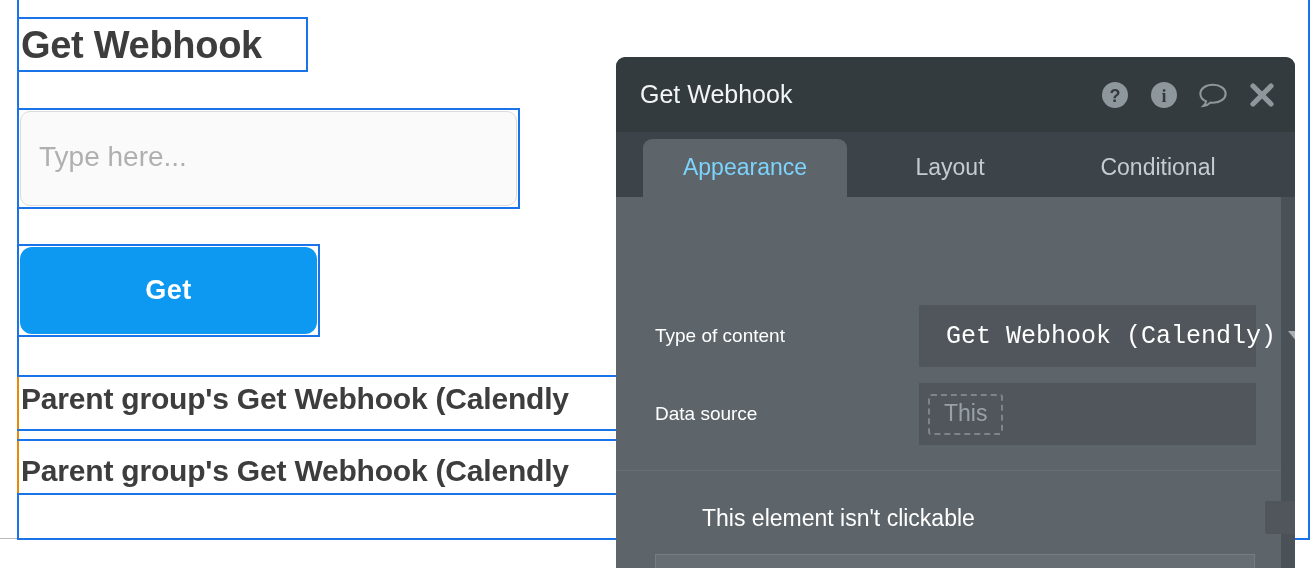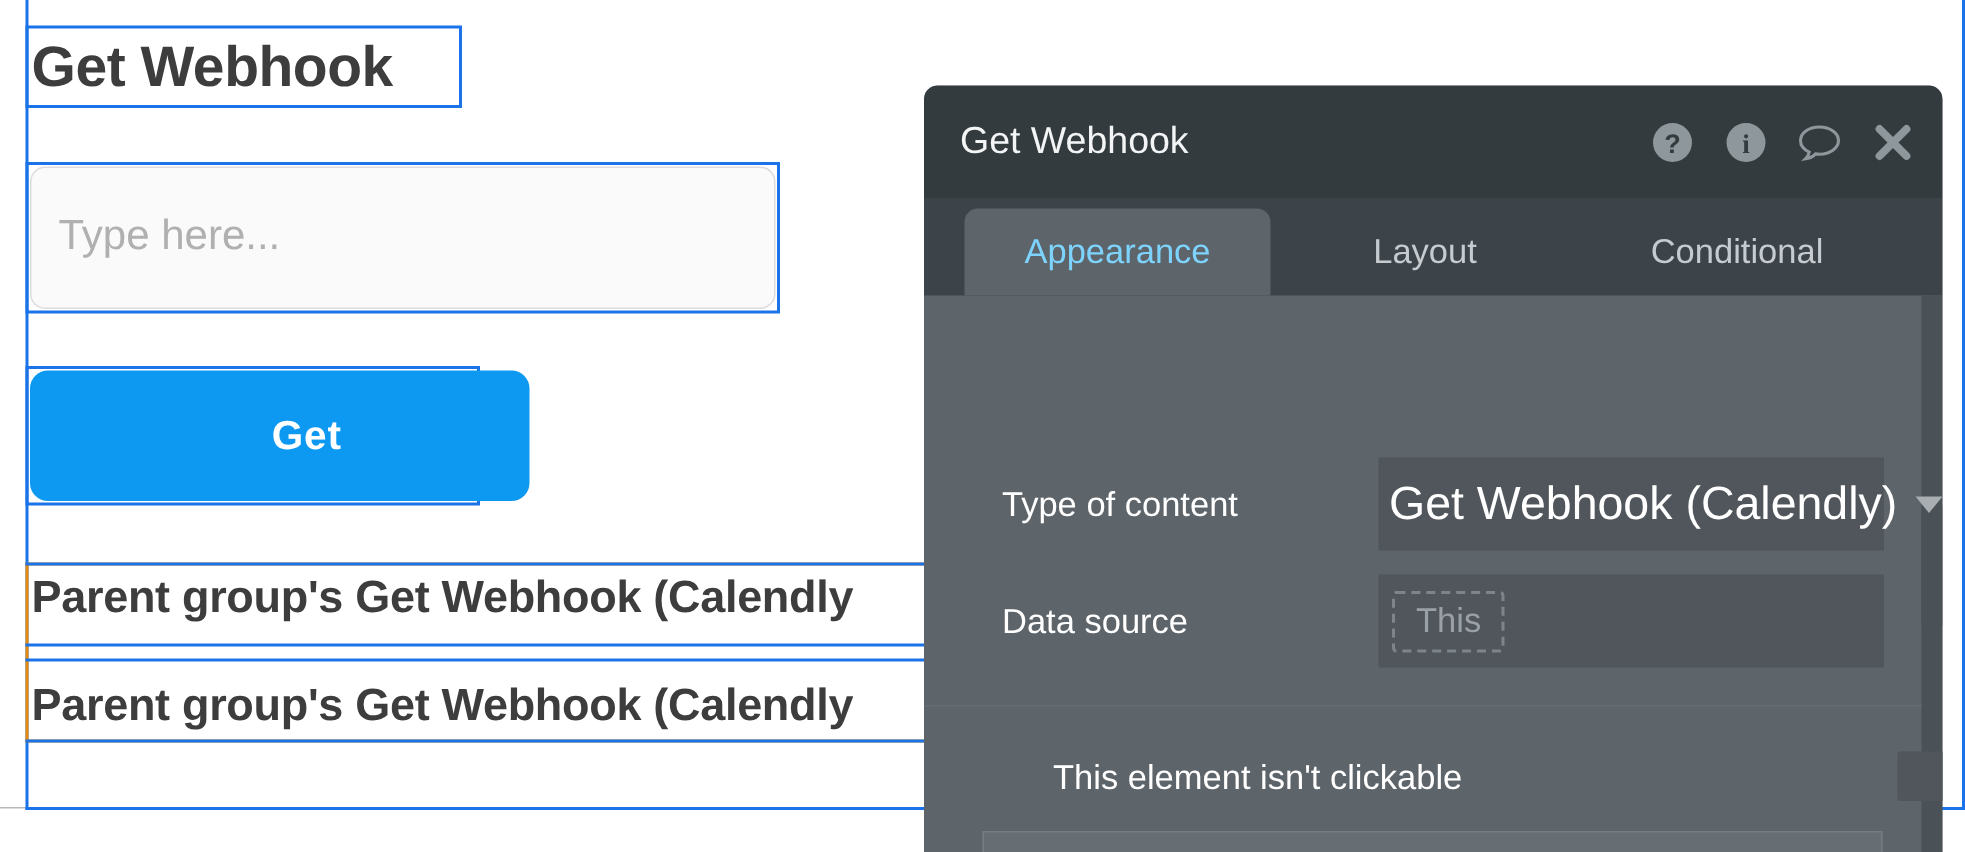--- a/index.html
+++ b/index.html
@@ -116,21 +116,20 @@
     height: 87px;
     background: #0d99f2;
     border-radius: 12px;
     color: #ffffff;
     font-size: 27px;
     font-weight: bold;
     display: flex;
     align-items: center;
     justify-content: center;
     letter-spacing: 0.5px;
-    padding-left: 36px;
   }
 
   
   .rg-outline {
     position: absolute;
     left: 17px;
     top: 375px;
     width: 1277px;
     height: 120px;
     box-sizing: border-box;
@@ -291,42 +290,42 @@
   }
   .field-row-0 { top: 108px; }
   .field-row-1 { top: 186px; }
 
   .field-label {
     position: absolute;
     left: 39px;
     top: 0;
     height: 62px;
     line-height: 62px;
-    font-size: 23px;
+    font-size: 19px;
     color: #ffffff;
     white-space: nowrap;
-    margin-left: 13px;
   }
   .field-control {
     position: absolute;
     left: 303px;
     top: 0;
     width: 337px;
     height: 62px;
     background: #50565b;
     box-sizing: border-box;
     display: flex;
     align-items: center;
     cursor: pointer;
   }
   .field-value {
-    font-size: 31px;
+    font-size: 25px;
     color: #ffffff;
-    margin-left: 7px;
-    white-space: nowrap;
+    margin-left: 27px;
+    white-space: nowrap;
+    font-family: Liberation Mono, monospace;
   }
   .caret {
     margin-left: 12px;
     width: 0; height: 0;
     border-left: 9px solid transparent;
     border-right: 9px solid transparent;
     border-top: 11px solid #a8aeb2;
   }
   .click-chip {
     margin-left: 9px;

